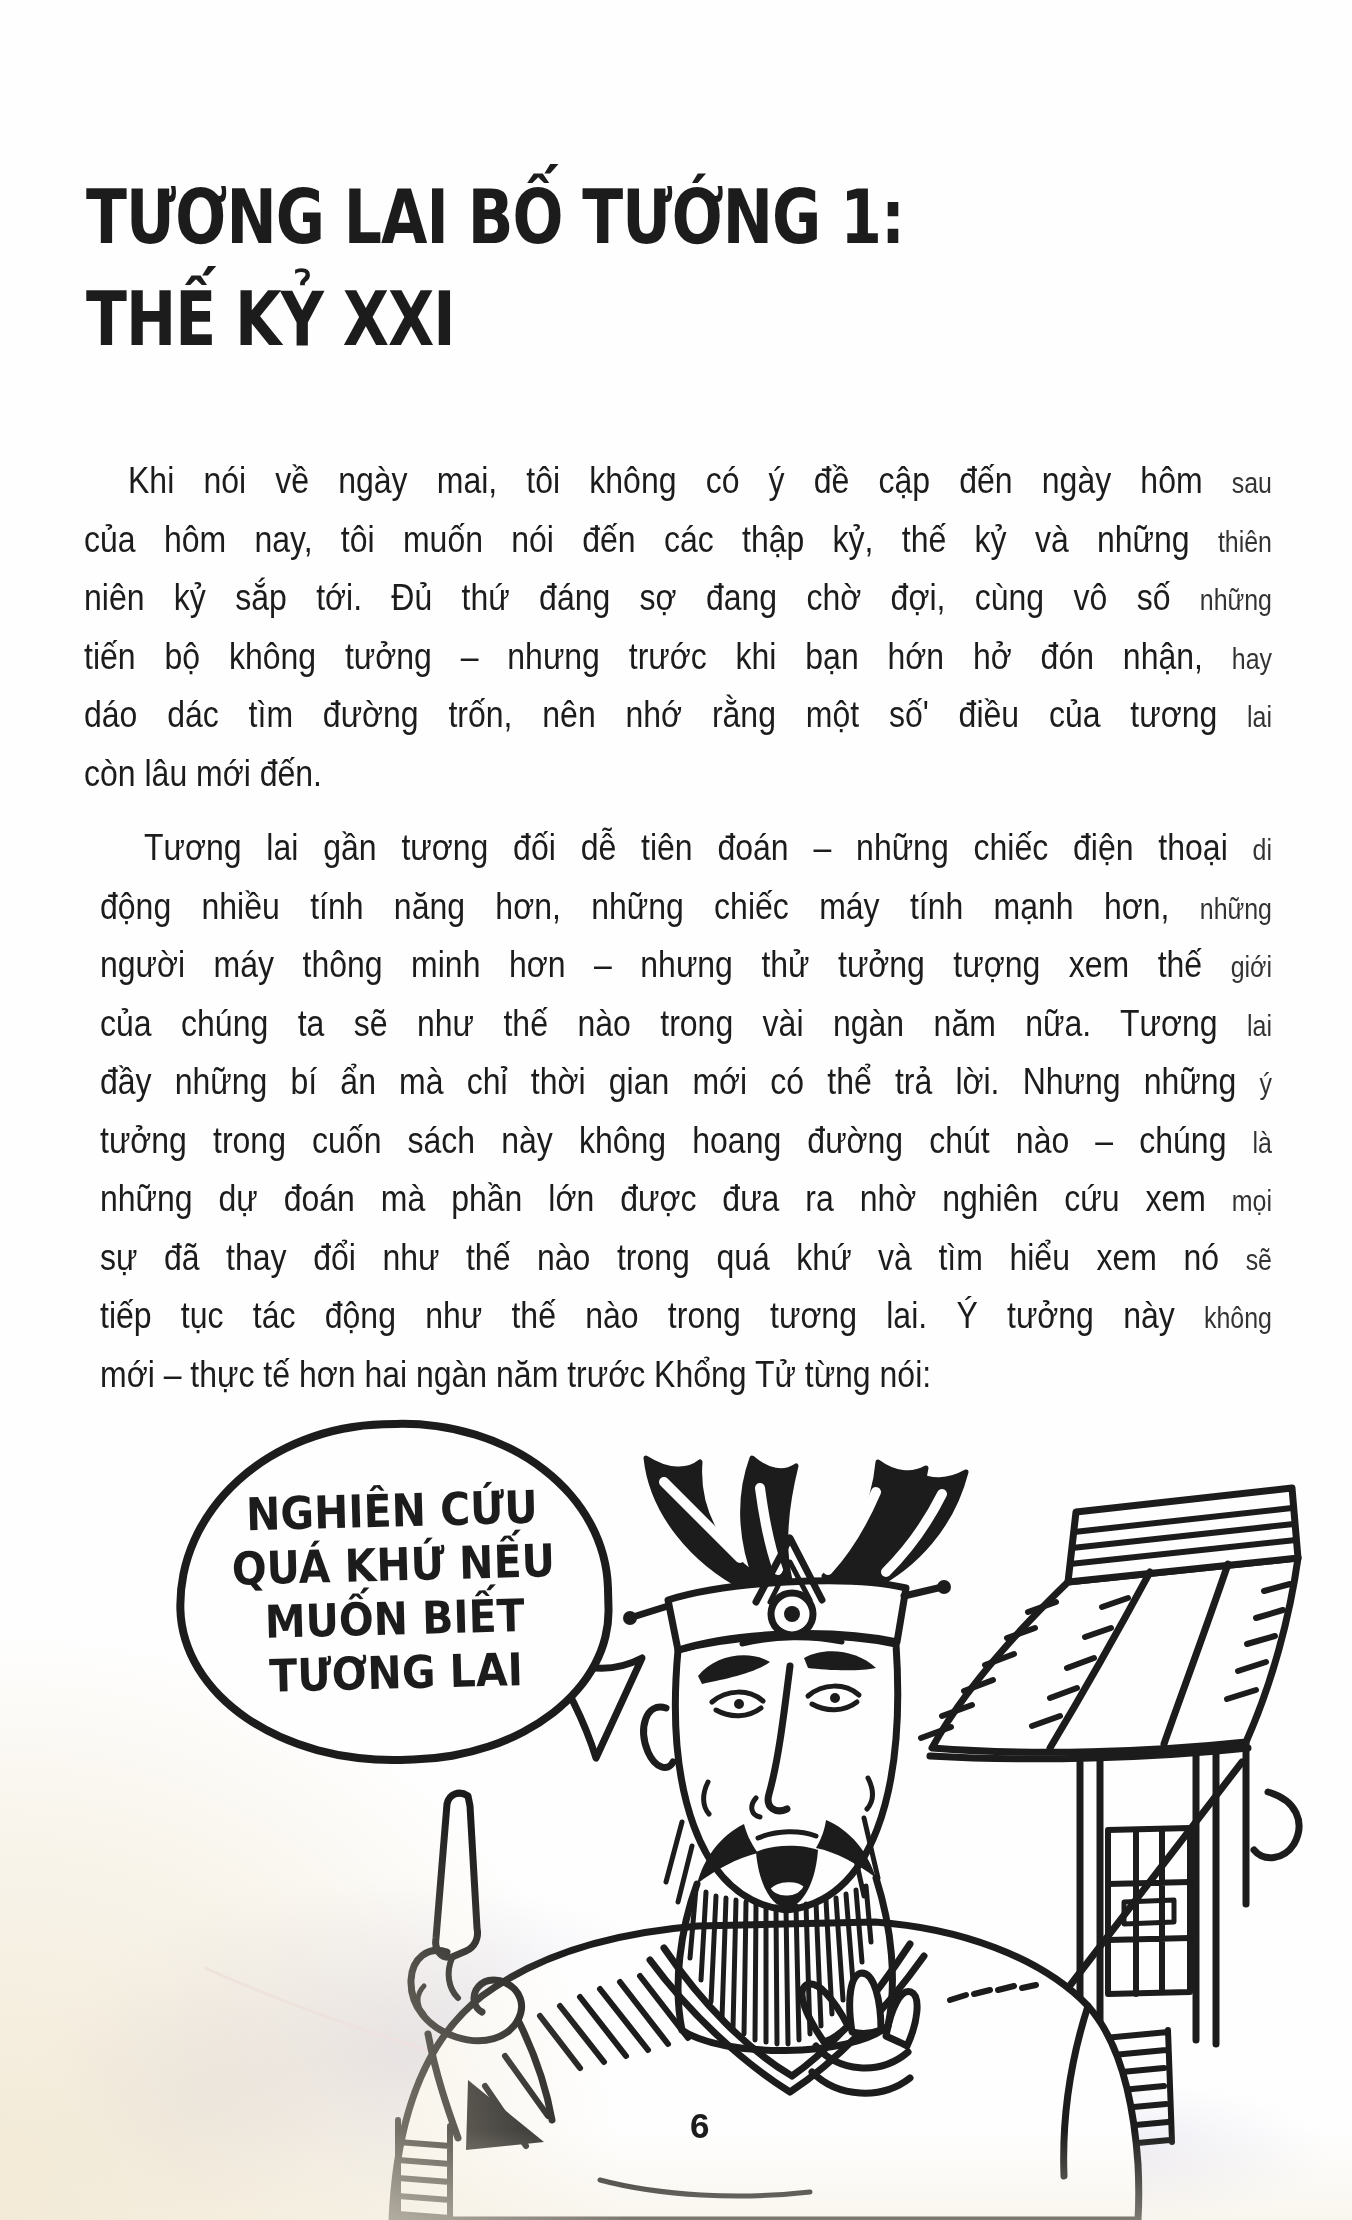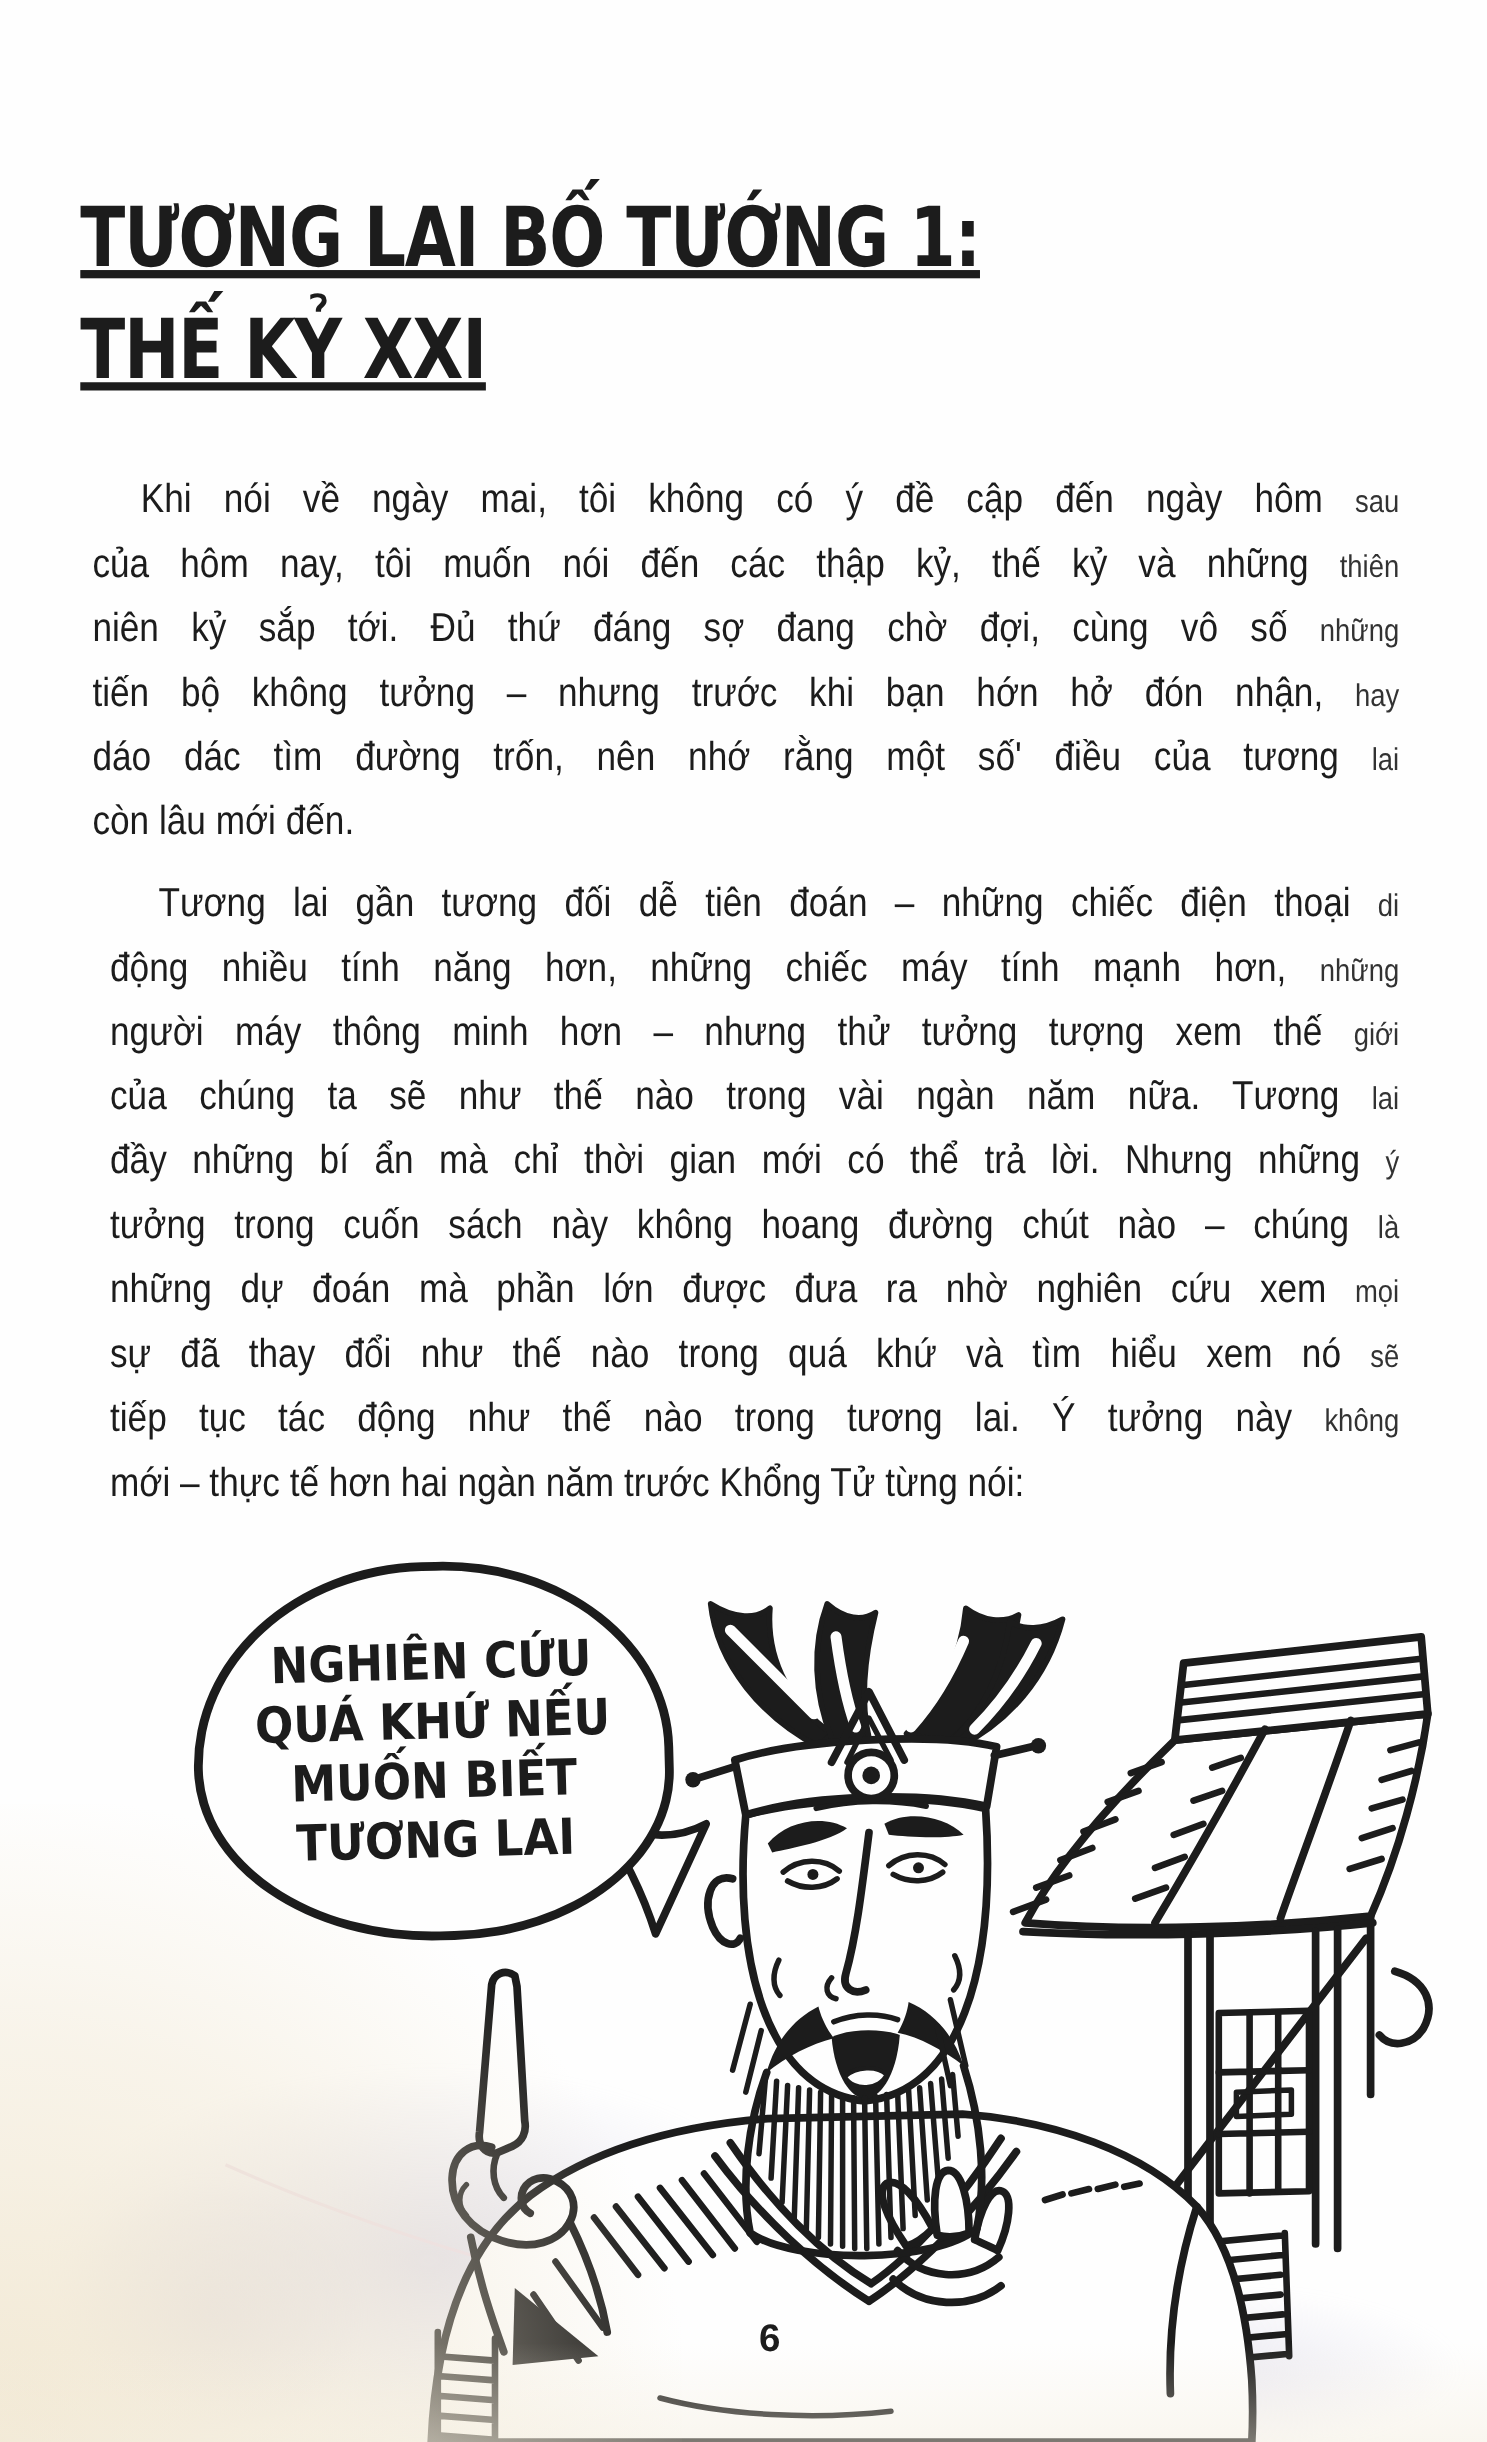--- a/index.html
+++ b/index.html
@@ -17,27 +17,27 @@
     background:radial-gradient(closest-side,rgba(193,190,216,.6),rgba(193,190,216,0));}
   .bleed.b3{left:860px;top:2080px;width:470px;height:150px;
     background:radial-gradient(closest-side,rgba(205,202,224,.38),rgba(205,202,224,0));}
   .bleed.b4{left:50px;top:1980px;width:280px;height:250px;
     background:radial-gradient(closest-side,rgba(205,202,224,.4),rgba(205,202,224,0));}
   .corner-tint{position:absolute;z-index:3;left:0;top:1640px;width:620px;height:580px;pointer-events:none;
     background:radial-gradient(ellipse at 0% 100%,rgba(241,231,209,.95),rgba(241,231,209,.45) 45%,rgba(241,231,209,0) 72%);}
   .bottom-tint{position:absolute;z-index:3;left:0;top:2130px;width:1352px;height:90px;pointer-events:none;
     background:linear-gradient(rgba(244,237,221,0),rgba(244,237,221,.45));}
   
-  .title{position:absolute;z-index:5;left:73px;top:168px;text-decoration:underline;}
+  .title{position:absolute;z-index:5;left:86px;top:168px;}
   .title-line{
     font-family:"DejaVu Sans",sans-serif;font-weight:bold;font-size:60px;
     letter-spacing:-1px;height:102px;line-height:78px;
     transform:scaleY(1.25);transform-origin:left top;white-space:nowrap;}
   
-  .body-text{position:absolute;z-index:5;left:84px;top:424px;width:1188px;}
+  .body-text{position:absolute;z-index:5;left:84px;top:451px;width:1188px;}
   .para + .para{margin-top:16px;margin-left:16px;}
   .line{
     font-size:32px;height:58.5px;line-height:58.5px;
     text-align:justify;text-align-last:justify;
     transform:scaleY(1.15);transform-origin:left center;white-space:nowrap;}
   .line.indent{text-indent:44px;}
   .line.last{text-align-last:left;}
   .edge-word{font-size:.78em;opacity:.9;}
   
   .bubble{

